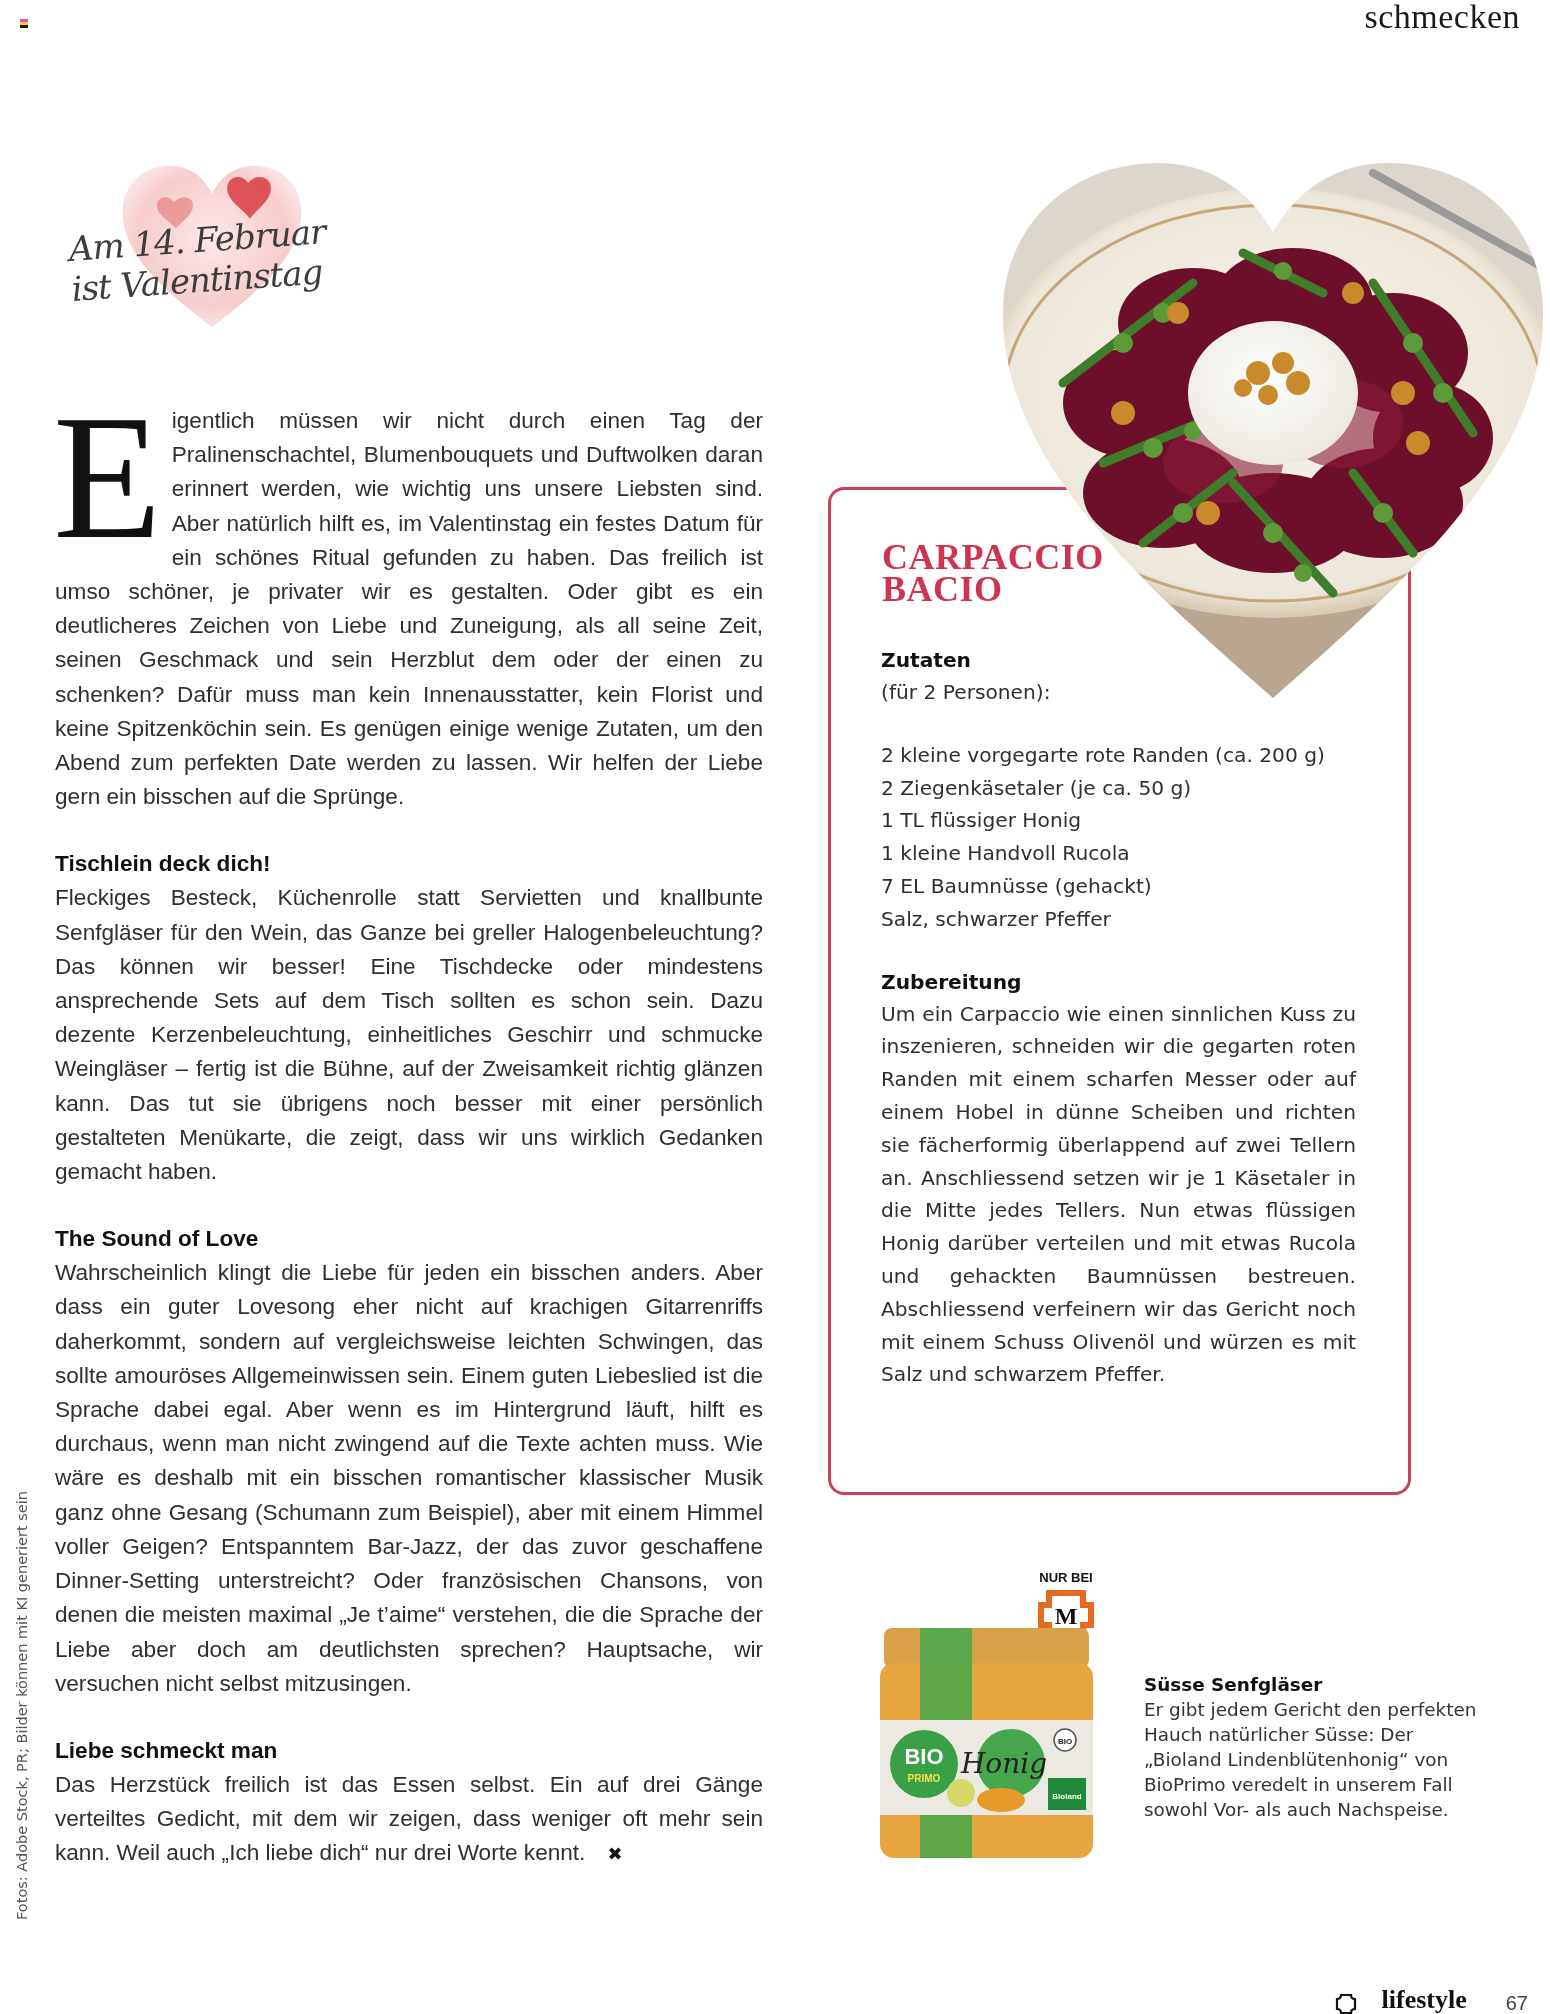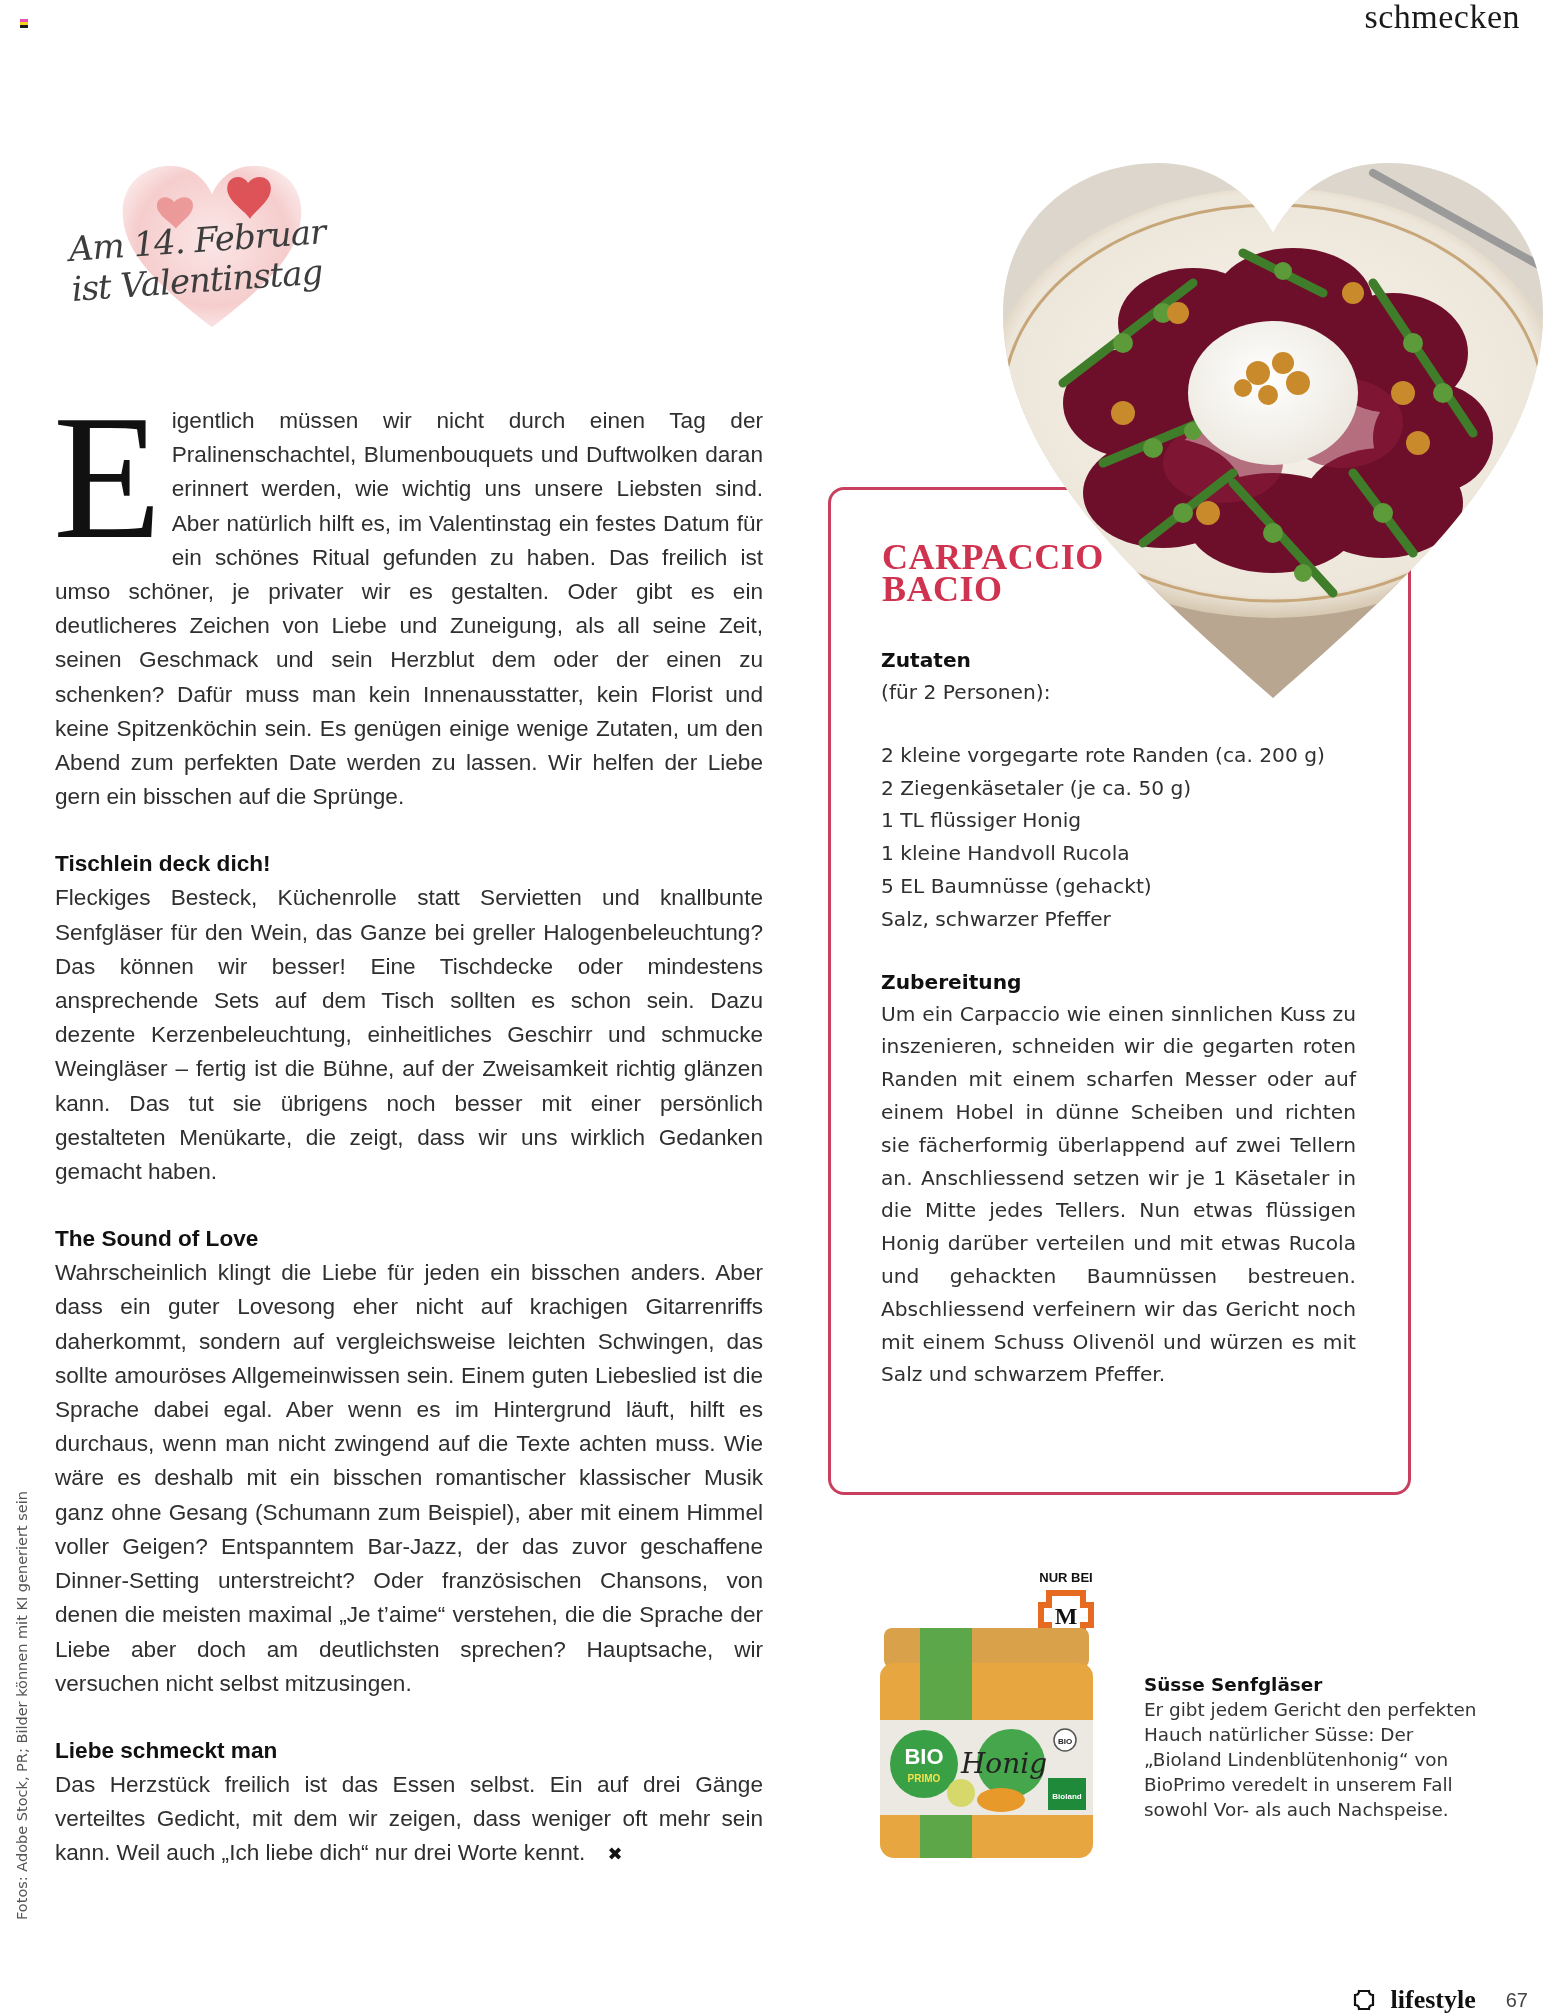--- a/index.html
+++ b/index.html
@@ -41,21 +41,21 @@
   
   .product { position: absolute; left: 876px; top: 1568px; width: 245px; height: 305px; }
   .product-caption { position: absolute; left: 1144px; top: 1672px; width: 340px; font-family: "DejaVu Sans", sans-serif; font-size: 18.4px; line-height: 25px; color: #333; }
   .product-caption h5 { margin: 0; font-size: 18.4px; font-weight: bold; color: #111; }
   .product-caption p { margin: 0; }
 
   .photo-credit { position: absolute; left: 14px; top: 1920px; transform-origin: left top; transform: rotate(-90deg); font-family: "DejaVu Sans", sans-serif; font-size: 14.5px; color: #555; white-space: nowrap; }
 
   .footnote { position: absolute; left: 55px; top: 1990px; font-family: "DejaVu Sans", sans-serif; font-style: italic; font-size: 15.5px; color: #444; margin-top: 25px; }
 
-  .folio { position: absolute; right: 22px; top: 1985px; display: flex; align-items: center; gap: 16px; }
+  .folio { position: absolute; right: 22px; top: 1985px; display: flex; align-items: flex-end; gap: 25px; }
   .folio-icon { width: 22px; height: 22px; }
   .folio-brand { font-family: "Liberation Serif", "DejaVu Serif", serif; font-weight: bold; font-size: 26px; color: #111; }
   .folio-page { font-family: "Liberation Sans", sans-serif; font-size: 20px; color: #444; margin-left: 14px; }
 </style>
 </head>
 <body>
 
 <div class="color-marks">
   <span style="background:#e94fb4"></span>
   <span style="background:#f5d21e"></span>
@@ -186,21 +186,21 @@
 </div>
 
 <div class="recipe-body">
   <h4>Zutaten</h4>
   <p class="sub">(für 2 Personen):</p>
   <ul class="ingredients">
     <li>2 kleine vorgegarte rote Randen (ca. 200 g)</li>
     <li>2 Ziegenkäsetaler (je ca. 50 g)</li>
     <li>1 TL flüssiger Honig</li>
     <li>1 kleine Handvoll Rucola</li>
-    <li>5 EL Baumnüsse (gehackt)</li>
+    <li>7 EL Baumnüsse (gehackt)</li>
     <li>Salz, schwarzer Pfeffer</li>
   </ul>
   <div class="prep">
     <h4>Zubereitung</h4>
     <p>Um ein Carpaccio wie einen sinnlichen Kuss zu inszenieren, schneiden wir die gegarten roten Randen mit einem scharfen Messer oder auf einem Hobel in dünne Scheiben und richten sie fächerformig überlappend auf zwei Tellern an. Anschliessend setzen wir je 1 Käsetaler in die Mitte jedes Tellers. Nun etwas flüssigen Honig darüber verteilen und mit etwas Rucola und gehackten Baumnüssen bestreuen. Abschliessend verfeinern wir das Gericht noch mit einem Schuss Olivenöl und würzen es mit Salz und schwarzem Pfeffer.</p>
   </div>
 </div>
 
 <svg class="product" viewBox="0 0 245 305">
 

